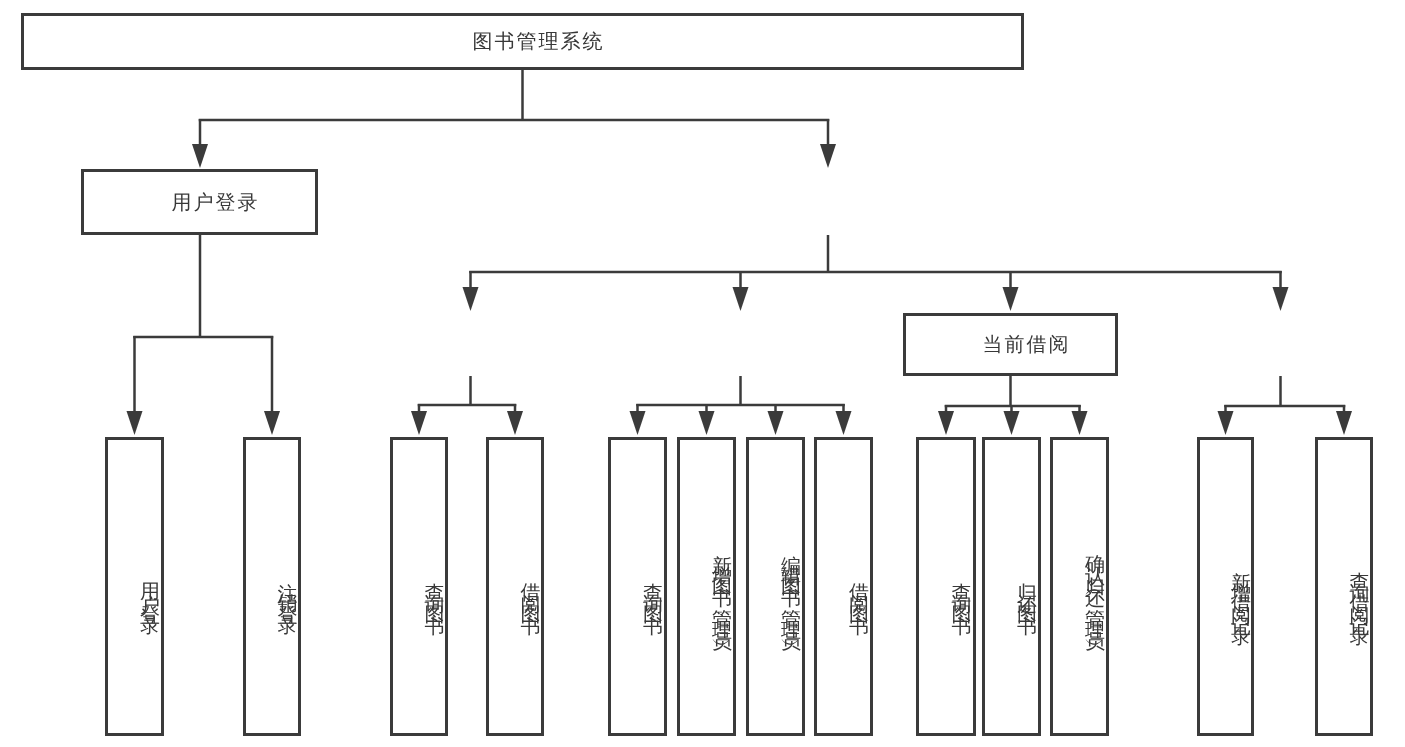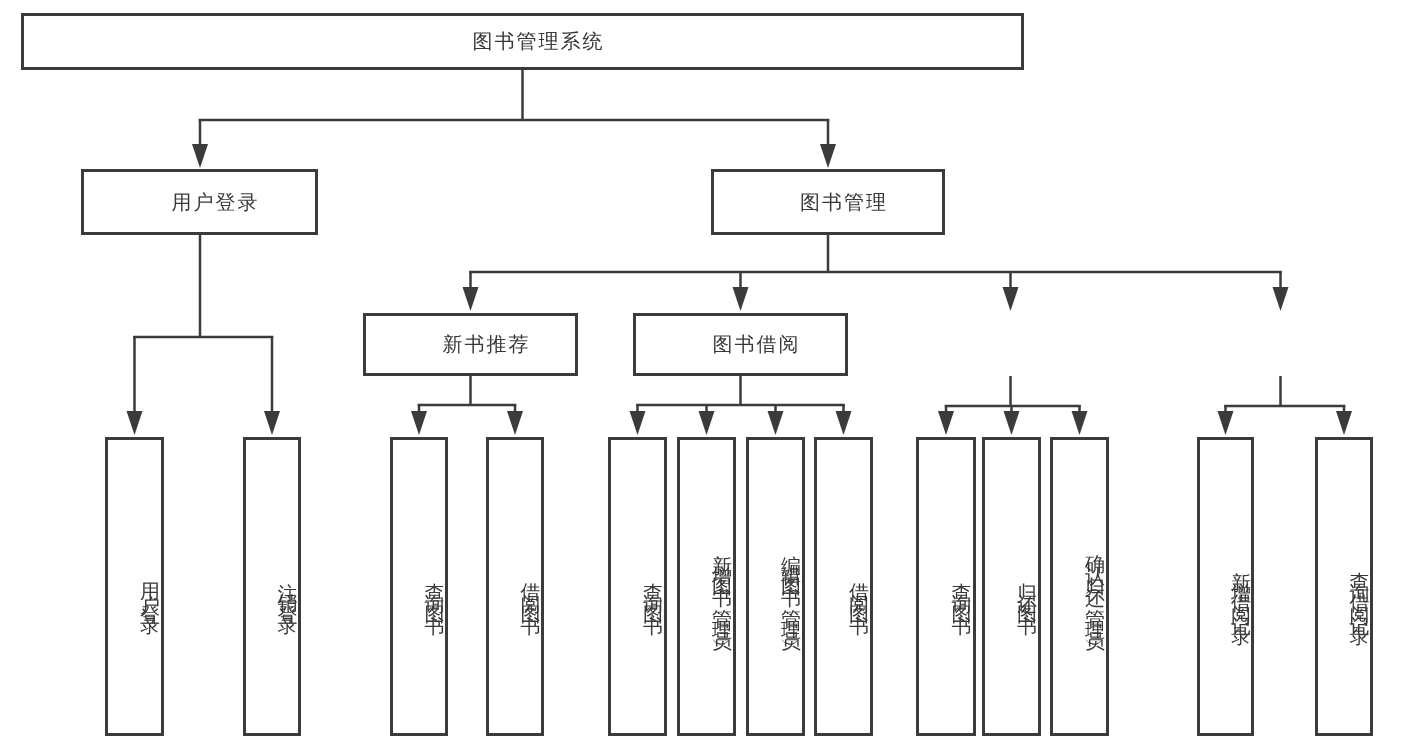--- a/index.html
+++ b/index.html
@@ -140,29 +140,23 @@
     </g>
   </svg>
 
   <div class="box" style="left:21px; top:13px; width:1003px; height:57px;">
     <span>图书管理系统</span>
   </div>
 
   <div class="box hbox" style="left:81px; top:169px; width:237px;">
     <span>用户登录</span>
   </div>
-  <div class="box hbox" style="left:711px; top:169px; width:234px;">
-    <span>图书管理</span>
-  </div>
-
-  <div class="box" style="left:363px; top:313px; width:215px; height:63px;">
-    <span>新书推荐</span>
-  </div>
-  <div class="box" style="left:633px; top:313px; width:215px; height:63px;">
-    <span>图书借阅</span>
+
+  <div class="box" style="left:903px; top:313px; width:215px; height:63px;">
+    <span>当前借阅</span>
   </div>
 
   <div class="box leaf" style="left:105px; width:59px;">
     <span>用户登录</span>
   </div>
   <div class="box leaf" style="left:243px; width:58px;">
     <span>注销登录</span>
   </div>
 
   <div class="box leaf" style="left:390px; width:58px;">

